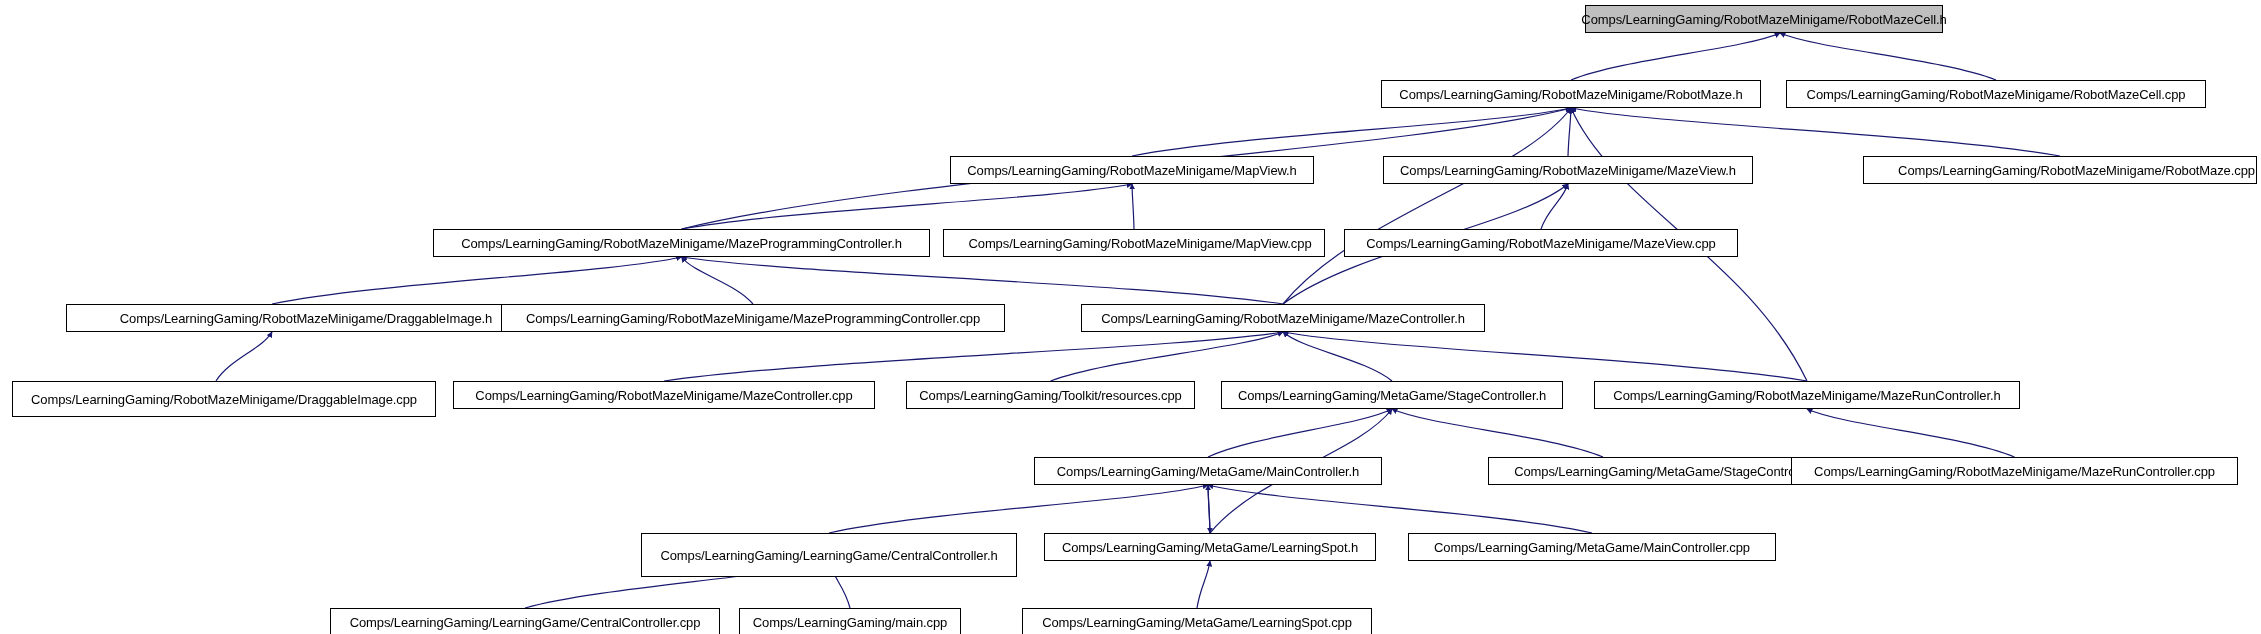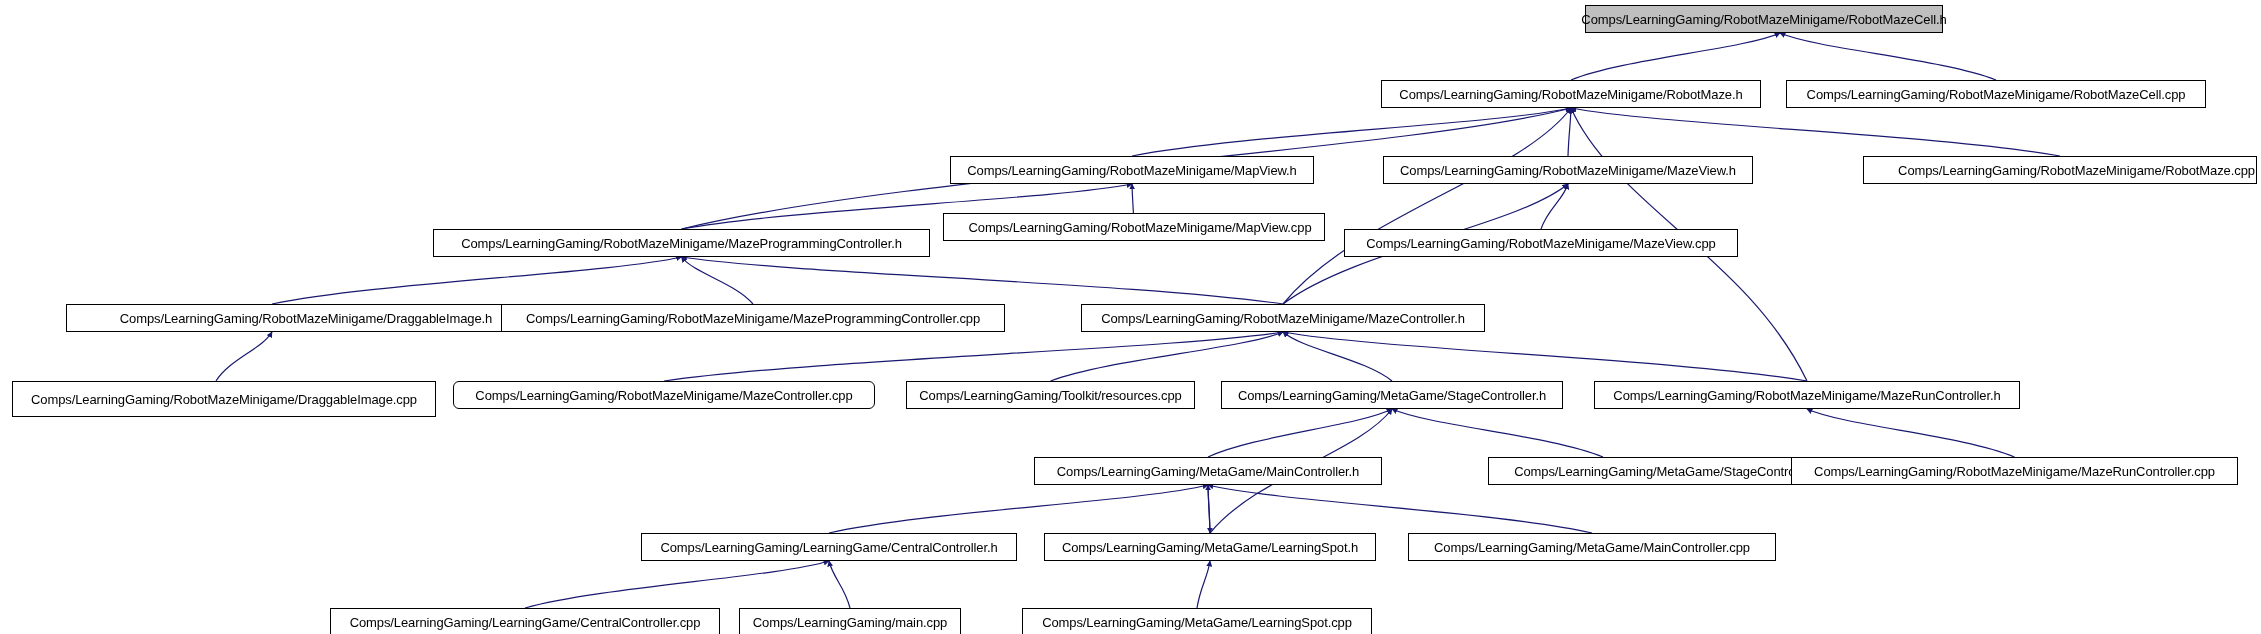--- a/index.html
+++ b/index.html
@@ -102,60 +102,60 @@
       </div>
       <div class="graph-node" style="left: 1383px; top: 156px; width: 370px; height: 28px; font-size: 13px;">
         <span class="node-label">Comps/LearningGaming/RobotMazeMinigame/MazeView.h</span>
       </div>
       <div class="graph-node" style="left: 1863px; top: 156px; width: 394px; height: 28px; font-size: 13px; padding-left: 33px;">
         <span class="node-label">Comps/LearningGaming/RobotMazeMinigame/RobotMaze.cpp</span>
       </div>
       <div class="graph-node" style="left: 433px; top: 229px; width: 497px; height: 28px; font-size: 13px;">
         <span class="node-label">Comps/LearningGaming/RobotMazeMinigame/MazeProgrammingController.h</span>
       </div>
-      <div class="graph-node" style="left: 943px; top: 213px; width: 382px; height: 28px; font-size: 13px; padding-left: 12px;">
+      <div class="graph-node" style="left: 943px; top: 229px; width: 382px; height: 28px; font-size: 13px; padding-left: 12px;">
         <span class="node-label">Comps/LearningGaming/RobotMazeMinigame/MapView.cpp</span>
       </div>
       <div class="graph-node" style="left: 1344px; top: 229px; width: 394px; height: 28px; font-size: 13px;">
         <span class="node-label">Comps/LearningGaming/RobotMazeMinigame/MazeView.cpp</span>
       </div>
       <div class="graph-node" style="left: 66px; top: 304px; width: 480px; height: 28px; font-size: 13px;">
         <span class="node-label">Comps/LearningGaming/RobotMazeMinigame/DraggableImage.h</span>
       </div>
       <div class="graph-node" style="left: 501px; top: 304px; width: 504px; height: 28px; font-size: 13px;">
         <span class="node-label">Comps/LearningGaming/RobotMazeMinigame/MazeProgrammingController.cpp</span>
       </div>
       <div class="graph-node" style="left: 1081px; top: 304px; width: 404px; height: 28px; font-size: 13px;">
         <span class="node-label">Comps/LearningGaming/RobotMazeMinigame/MazeController.h</span>
       </div>
       <div class="graph-node" style="left: 4px; top: 381px; width: 424px; height: 36px; font-size: 13px; margin-left: 8px;">
         <span class="node-label">Comps/LearningGaming/RobotMazeMinigame/DraggableImage.cpp</span>
       </div>
-      <div class="graph-node" style="left: 453px; top: 381px; width: 422px; height: 28px; font-size: 13px; border-radius: 6px;">
+      <div class="graph-node" style="left: 453px; top: 381px; width: 422px; height: 28px; font-size: 13px;">
         <span class="node-label">Comps/LearningGaming/RobotMazeMinigame/MazeController.cpp</span>
       </div>
       <div class="graph-node" style="left: 906px; top: 381px; width: 289px; height: 28px; font-size: 13px;">
         <span class="node-label">Comps/LearningGaming/Toolkit/resources.cpp</span>
       </div>
       <div class="graph-node" style="left: 1221px; top: 381px; width: 342px; height: 28px; font-size: 13px;">
         <span class="node-label">Comps/LearningGaming/MetaGame/StageController.h</span>
       </div>
       <div class="graph-node" style="left: 1594px; top: 381px; width: 426px; height: 28px; font-size: 13px;">
         <span class="node-label">Comps/LearningGaming/RobotMazeMinigame/MazeRunController.h</span>
       </div>
       <div class="graph-node" style="left: 1034px; top: 457px; width: 348px; height: 28px; font-size: 13px;">
         <span class="node-label">Comps/LearningGaming/MetaGame/MainController.h</span>
       </div>
       <div class="graph-node" style="left: 1488px; top: 457px; width: 374px; height: 28px; font-size: 13px;">
         <span class="node-label">Comps/LearningGaming/MetaGame/StageController.cpp</span>
       </div>
       <div class="graph-node" style="left: 1791px; top: 457px; width: 447px; height: 28px; font-size: 13px;">
         <span class="node-label">Comps/LearningGaming/RobotMazeMinigame/MazeRunController.cpp</span>
       </div>
-      <div class="graph-node" style="left: 641px; top: 533px; width: 376px; height: 28px; font-size: 13px;">
+      <div class="graph-node" style="left: 641px; top: 533px; width: 376px; height: 44px; font-size: 13px;">
         <span class="node-label">Comps/LearningGaming/LearningGame/CentralController.h</span>
       </div>
       <div class="graph-node" style="left: 1044px; top: 533px; width: 332px; height: 28px; font-size: 13px;">
         <span class="node-label">Comps/LearningGaming/MetaGame/LearningSpot.h</span>
       </div>
       <div class="graph-node" style="left: 1408px; top: 533px; width: 368px; height: 28px; font-size: 13px;">
         <span class="node-label">Comps/LearningGaming/MetaGame/MainController.cpp</span>
       </div>
       <div class="graph-node" style="left: 330px; top: 608px; width: 390px; height: 28px; font-size: 13px;">
         <span class="node-label">Comps/LearningGaming/LearningGame/CentralController.cpp</span>

